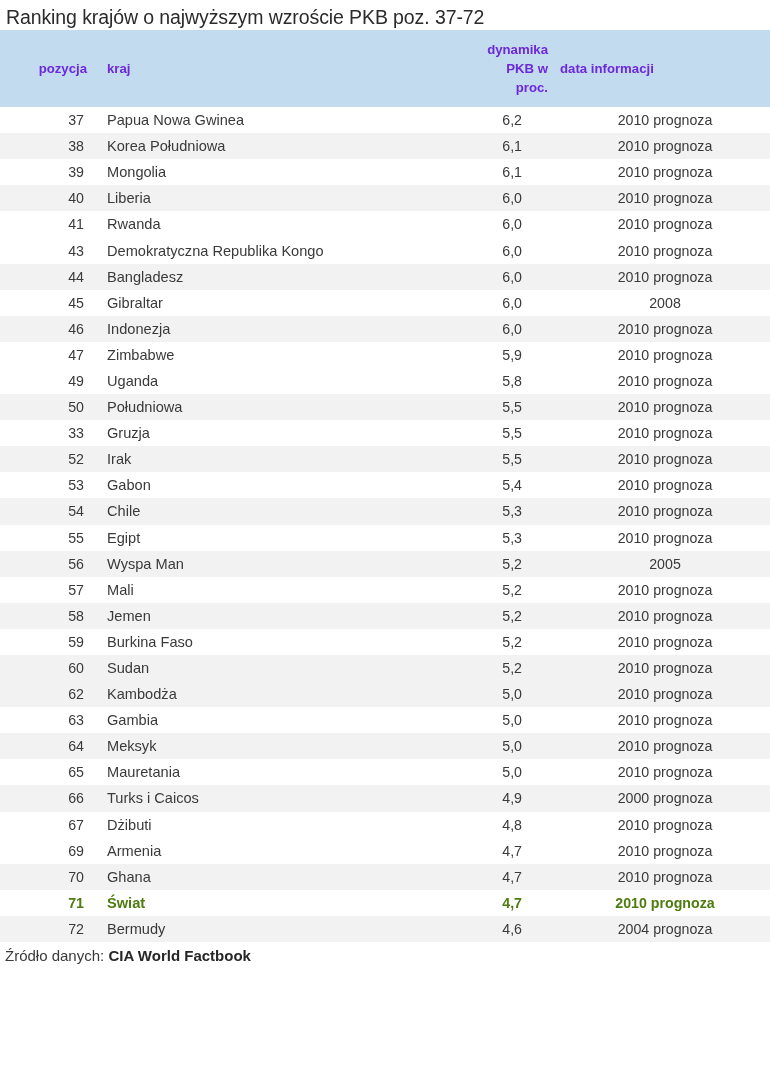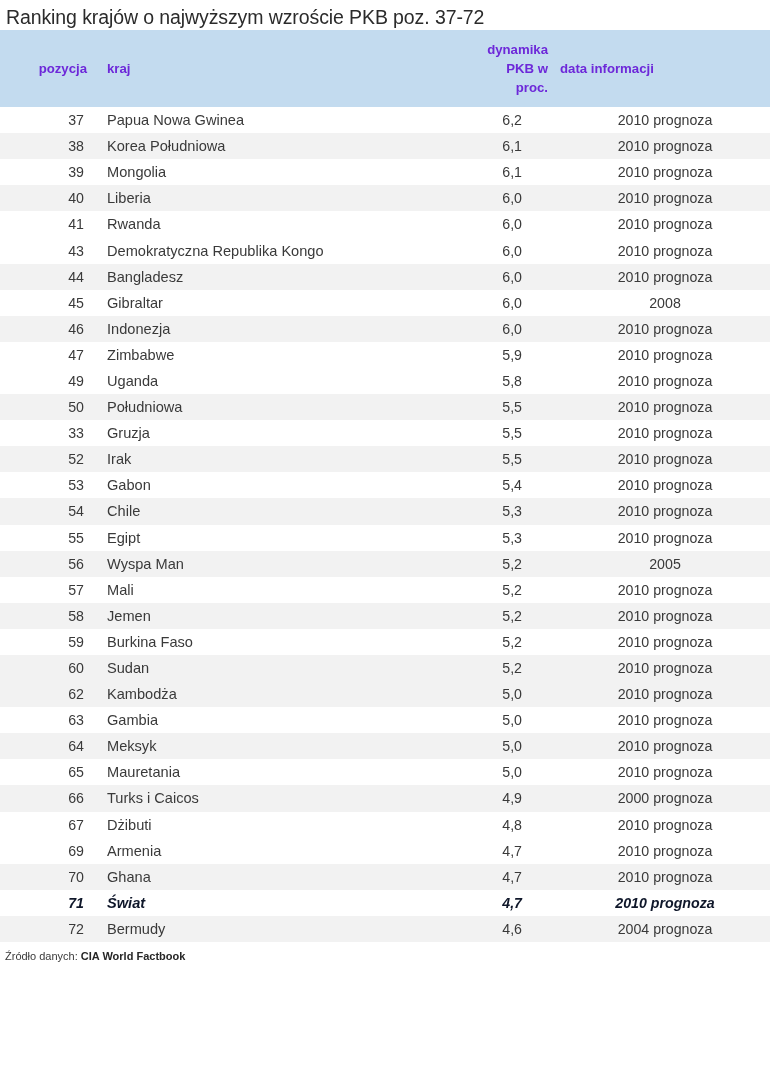--- a/index.html
+++ b/index.html
@@ -81,23 +81,22 @@
 
   
   tbody tr.data-row {
     height: 26.1px;
     background: #ffffff;
   }
   tbody tr.data-row.alt {
     background: #f2f2f2;
   }
   tbody tr.data-row.highlight td {
-    color: #0f172a;
+    color: #4d7c0f;
     font-weight: bold;
-    font-style: italic;
   }
 
   tbody td {
     font-size: 14.6px;
     color: #3a3a3a;
     padding: 0;
     height: 26.1px;
     vertical-align: middle;
     white-space: nowrap;
     overflow: hidden;
@@ -117,21 +116,21 @@
     padding-right: 38px;
     font-size: 14.2px;
   }
   td.t-date {
     text-align: center;
     font-size: 14.2px;
   }
 
   
   .source {
-    font-size: 11px;
+    font-size: 15px;
     color: #3a3a3a;
     padding: 5px 0 0 5px;
     height: 24px;
     line-height: 18px;
     white-space: nowrap;
     box-sizing: border-box;
   }
   .source .src-bold {
     font-weight: bold;
     color: #262626;

